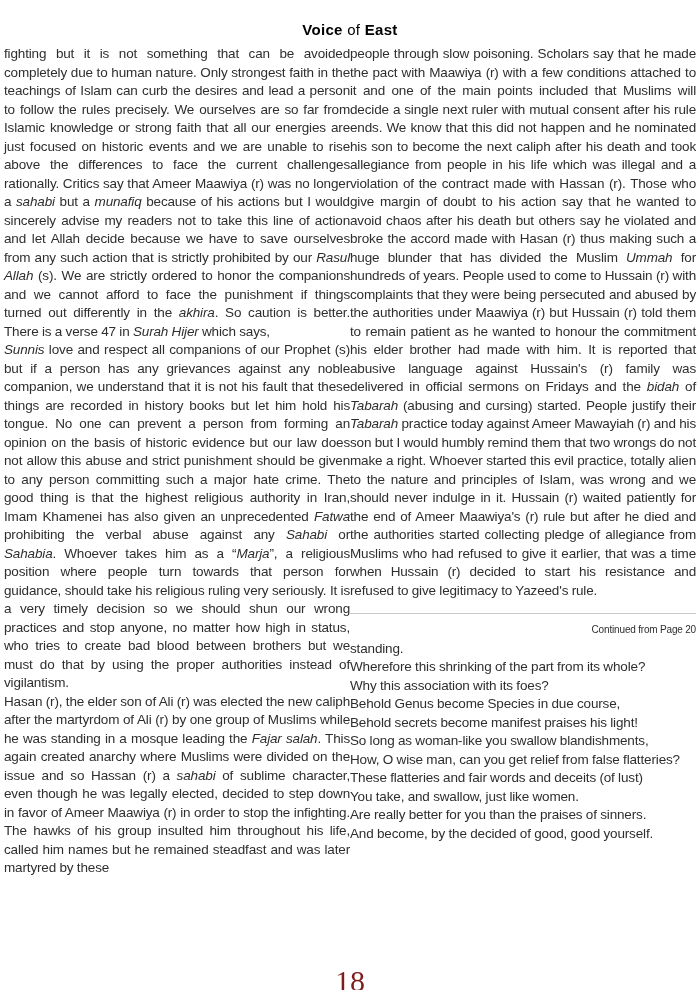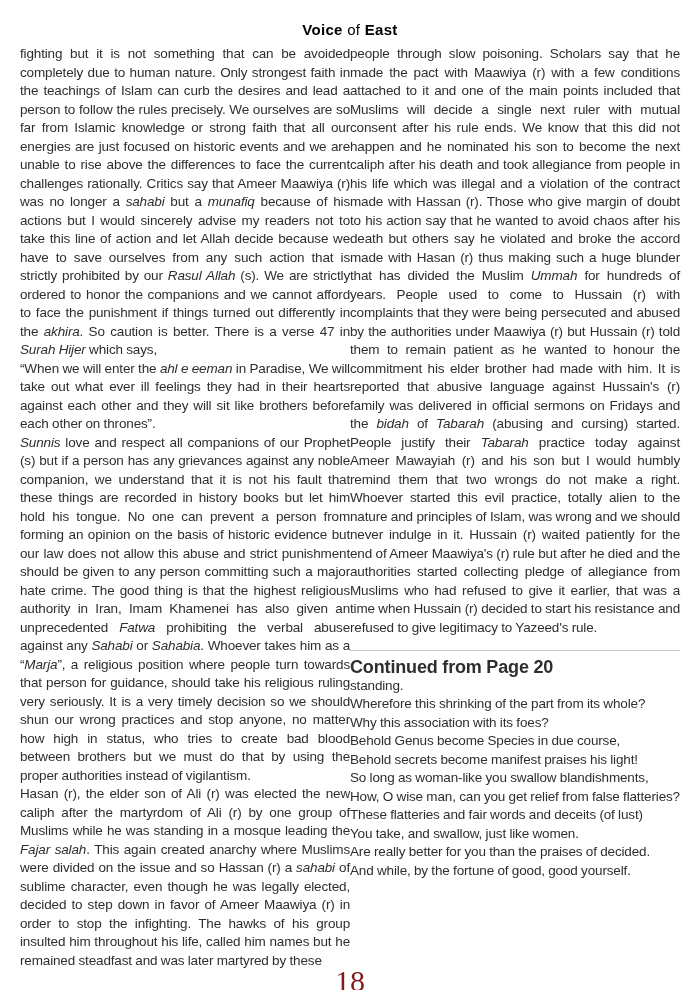--- a/index.html
+++ b/index.html
@@ -17,45 +17,45 @@
     text-align: center;
     padding-top: 5px;
     font-size: 15px;
     color: #000000;
     letter-spacing: 0.3px;
   }
   .bd { font-weight: bold; }
   .it { font-style: italic; }
   .columns {
     display: flex;
-    padding: 0 20px;
+    padding: 0 4px;
     margin-top: 7px;
   }
   .col {
     flex: 1;
     min-width: 0;
     text-align: justify;
     font-size: 13.5px;
     line-height: 18.5px;
     letter-spacing: -0.15px;
     word-spacing: -0.2px;
   }
   .para { margin: 0; }
   .line { margin: 0; }
   .section-divider {
     border: none;
     border-top: 1px solid #c9c9c9;
     margin: 13px 0 7px 0;
   }
   .continued-heading {
-    text-align: left;
+    text-align: right;
     margin: 0;
-    font-size: 18px;
+    font-size: 10px;
     line-height: 18.5px;
-    font-weight: bold;
+    font-weight: normal;
   }
   .footer {
     position: absolute;
     bottom: 8px;
     left: 0;
     right: 0;
     text-align: center;
     font-family: "Liberation Serif", serif;
     font-size: 30px;
     color: #7f1d1d;
@@ -65,21 +65,20 @@
 <body>
 
 <div class="page">
 
   <div class="masthead"><span class="bd">Voice</span><span> of </span><span class="bd">East</span></div>
 
   <div class="columns">
 
     <div class="col">
         <p class="para"><span>fighting but it is not something that can be avoided completely due to human nature. Only strongest faith in the teachings of Islam can curb the desires and lead a person to follow the rules precisely. We ourselves are so far from Islamic knowledge or strong faith that all our energies are just focused on historic events and we are unable to rise above the differences to face the current challenges rationally. Critics say that Ameer Maawiya (r) was no longer a </span><span class="it">sahabi</span><span> but a </span><span class="it">munafiq</span><span> because of his actions but I would sincerely advise my readers not to take this line of action and let Allah decide because we have to save ourselves from any such action that is strictly prohibited by our </span><span class="it">Rasul Allah</span><span> (s). We are strictly ordered to honor the companions and we cannot afford to face the punishment if things turned out differently in the </span><span class="it">akhira</span><span>. So caution is better. There is a verse 47 in </span><span class="it">Surah Hijer</span><span> which says,</span></p>
-        <p class="para"><span>“When we will enter the </span><span class="it">ahl e eeman</span><span> in Paradise, We will take out what ever ill feelings they had in their hearts against each other and they will sit like brothers before each other on thrones”.</span></p>
         <p class="para"><span class="it">Sunnis</span><span> love and respect all companions of our Prophet (s) but if a person has any grievances against any noble companion, we understand that it is not his fault that these things are recorded in history books but let him hold his tongue. No one can prevent a person from forming an opinion on the basis of historic evidence but our law does not allow this abuse and strict punishment should be given to any person committing such a major hate crime. The good thing is that the highest religious authority in Iran, Imam Khamenei has also given an unprecedented </span><span class="it">Fatwa</span><span> prohibiting the verbal abuse against any </span><span class="it">Sahabi</span><span> or </span><span class="it">Sahabia</span><span>. Whoever takes him as a “</span><span class="it">Marja</span><span>”, a religious position where people turn towards that person for guidance, should take his religious ruling very seriously. It is a very timely decision so we should shun our wrong practices and stop anyone, no matter how high in status, who tries to create bad blood between brothers but we must do that by using the proper authorities instead of vigilantism.</span></p>
         <p class="para"><span>Hasan (r), the elder son of Ali (r) was elected the new caliph after the martyrdom of Ali (r) by one group of Muslims while he was standing in a mosque leading the </span><span class="it">Fajar salah</span><span>. This again created anarchy where Muslims were divided on the issue and so Hassan (r) a </span><span class="it">sahabi</span><span> of sublime character, even though he was legally elected, decided to step down in favor of Ameer Maawiya (r) in order to stop the infighting. The hawks of his group insulted him throughout his life, called him names but he remained steadfast and was later martyred by these</span></p>
       </div>
 
     <div class="col">
       <div>
           <p class="para"><span>people through slow poisoning. Scholars say that he made the pact with Maawiya (r) with a few conditions attached to it and one of the main points included that Muslims will decide a single next ruler with mutual consent after his rule ends. We know that this did not happen and he nominated his son to become the next caliph after his death and took allegiance from people in his life which was illegal and a violation of the contract made with Hassan (r). Those who give margin of doubt to his action say that he wanted to avoid chaos after his death but others say he violated and broke the accord made with Hasan (r) thus making such a huge blunder that has divided the Muslim </span><span class="it">Ummah</span><span> for hundreds of years. People used to come to Hussain (r) with complaints that they were being persecuted and abused by the authorities under Maawiya (r) but Hussain (r) told them to remain patient as he wanted to honour the commitment his elder brother had made with him. It is reported that abusive language against Hussain's (r) family was delivered in official sermons on Fridays and the </span><span class="it">bidah</span><span> of </span><span class="it">Tabarah</span><span> (abusing and cursing) started. People justify their </span><span class="it">Tabarah</span><span> practice today against Ameer Mawayiah (r) and his son but I would humbly remind them that two wrongs do not make a right. Whoever started this evil practice, totally alien to the nature and principles of Islam, was wrong and we should never indulge in it. Hussain (r) waited patiently for the end of Ameer Maawiya's (r) rule but after he died and the authorities started collecting pledge of allegiance from Muslims who had refused to give it earlier, that was a time when Hussain (r) decided to start his resistance and refused to give legitimacy to Yazeed's rule.</span></p>
         </div>
 
       <hr class="section-divider">
@@ -89,22 +88,22 @@
       <div>
           <p class="line">standing.</p>
           <p class="line">Wherefore this shrinking of the part from its whole?</p>
           <p class="line">Why this association with its foes?</p>
           <p class="line">Behold Genus become Species in due course,</p>
           <p class="line">Behold secrets become manifest praises his light!</p>
           <p class="line">So long as woman-like you swallow blandishments,</p>
           <p class="line">How, O wise man, can you get relief from false flatteries?</p>
           <p class="line">These flatteries and fair words and deceits (of lust)</p>
           <p class="line">You take, and swallow, just like women.</p>
-          <p class="line">Are really better for you than the praises of decided.</p>
-          <p class="line">And while, by the fortune of good, good yourself.</p>
+          <p class="line">Are really better for you than the praises of sinners.</p>
+          <p class="line">And become, by the decided of good, good yourself.</p>
         </div>
     </div>
 
   </div>
 
   <div class="footer">18</div>
 
 </div>
 
 </body></html>

